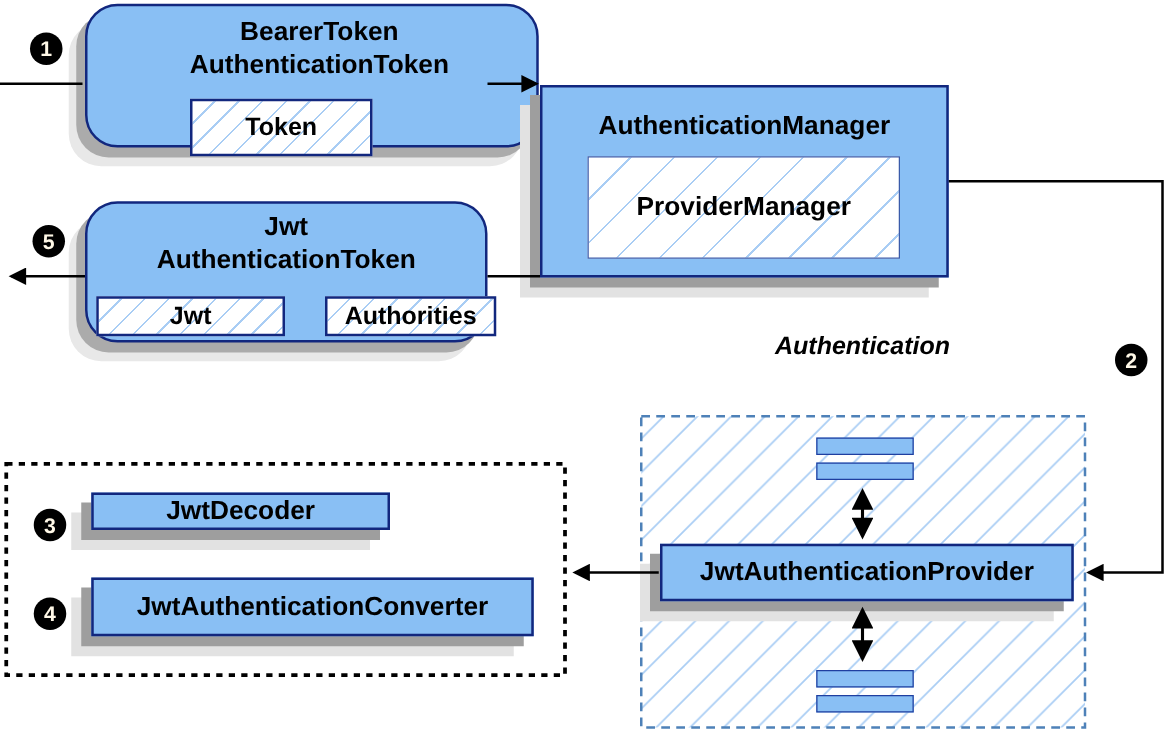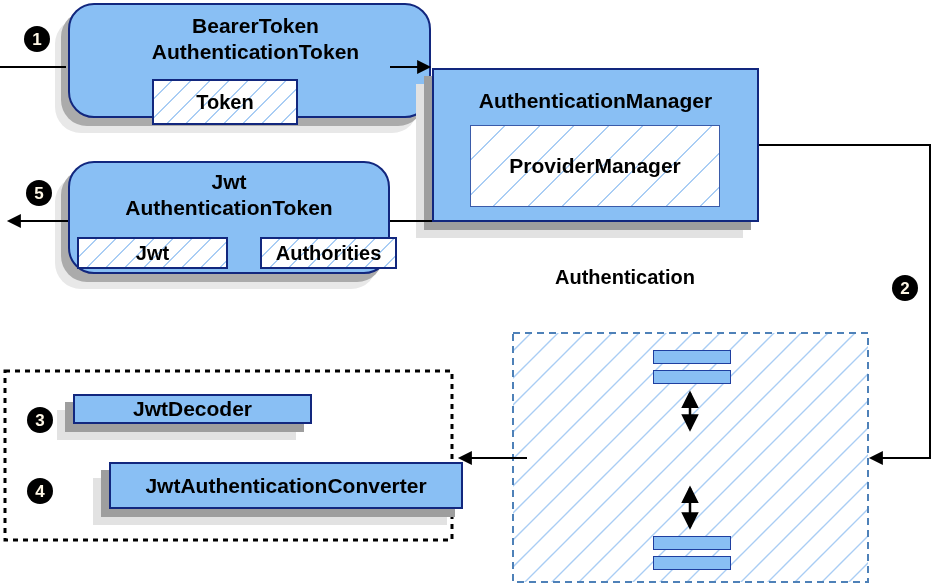--- a/index.html
+++ b/index.html
@@ -38,22 +38,22 @@
   .bar{
     position:absolute;left:653px;width:78px;height:14px;z-index:10;
     background:#89BFF4;border:1.5px solid #1F3FA0;box-sizing:border-box;
   }
   .badge{
     position:absolute;width:26px;height:26px;border-radius:50%;z-index:20;
     background:#000;color:#FFF8E7;display:flex;align-items:center;justify-content:center;
     font-size:17px;line-height:1;
   }
   .group-label{
-    position:absolute;z-index:5;text-align:left;
-    font-size:20px;line-height:26px;
+    position:absolute;z-index:5;text-align:center;
+    font-size:20px;line-height:26px;font-style:italic;
   }
   .center-text{display:flex;align-items:center;justify-content:center;}
 </style>
 </head>
 <body>
 
 <div class="canvas">
 
   <svg class="layer bg" width="932" height="584" viewBox="0 0 932 584">
     <defs>
@@ -88,24 +88,25 @@
 
   <div class="group-label" style="left:555px;top:264px;width:270px;">
     <div>Authentication</div>
   </div>
 
   <div class="bar" style="top:350px;"></div>
   <div class="bar" style="top:370px;"></div>
   <div class="bar" style="top:536px;"></div>
   <div class="bar" style="top:556px;"></div>
 
+  <div class="node rect-shadow center-text" style="left:528px;top:435px;width:331px;height:46px;font-size:21px;">JwtAuthenticationProvider</div>
 
   <div class="node rect-shadow center-text" style="left:73px;top:394px;width:239px;height:30px;font-size:21px;">JwtDecoder</div>
 
-  <div class="node rect-shadow center-text" style="left:73px;top:462px;width:354px;height:47px;font-size:21px;margin-left:36px;">JwtAuthenticationConverter</div>
+  <div class="node rect-shadow center-text" style="left:73px;top:462px;width:354px;height:47px;font-size:21px;">JwtAuthenticationConverter</div>
 
   <div class="badge" style="left:24px;top:26px;">1</div>
   <div class="badge" style="left:892px;top:275px;">2</div>
   <div class="badge" style="left:27px;top:407px;">3</div>
   <div class="badge" style="left:27px;top:478px;">4</div>
   <div class="badge" style="left:26px;top:180px;">5</div>
 
   <svg class="layer fg" width="932" height="584" viewBox="0 0 932 584">
     <defs>
       <marker id="ah" viewBox="0 0 10 10" refX="8.5" refY="5" markerWidth="8" markerHeight="7" orient="auto-start-reverse">

